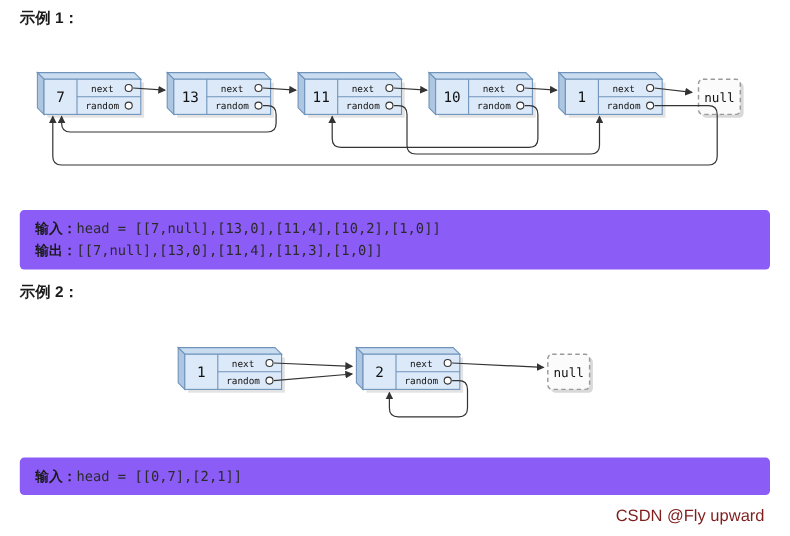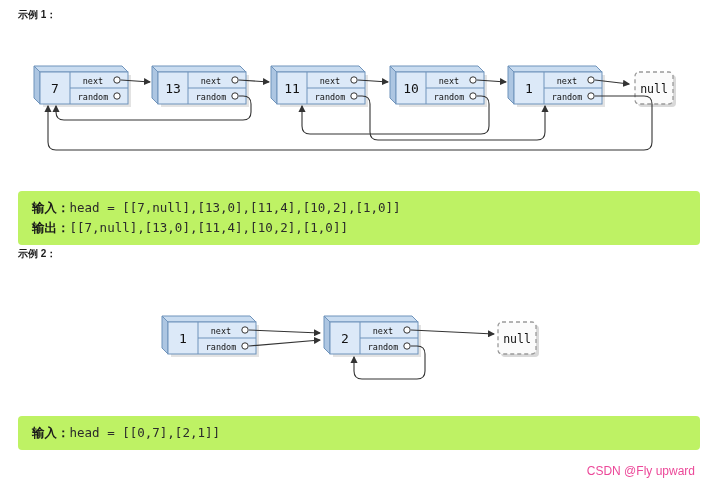--- a/index.html
+++ b/index.html
@@ -5,28 +5,28 @@
   * { margin:0; padding:0; box-sizing:border-box; }
   html,body { background:#ffffff; }
   body {
     position:relative;
     width:718px; height:487px;
     overflow:hidden;
     font-family:"Liberation Sans", sans-serif;
   }
   .example-label {
     position:absolute; left:18px;
-    font-size:10px; font-weight:bold; color:#1a1a1a;text-align:right;
+    font-size:14px; font-weight:bold; color:#1a1a1a;text-align:right;
   }
   #example1-label { top:8px; }
-  #example2-label { top:247px; }
+  #example2-label { top:257px; }
 
   .codeblock {
     position:absolute; left:18px; width:682px;
-    background:#bef264; border-radius:4px;
+    background:#8b5cf6; border-radius:4px;
     padding:7px 14px;
   }
   #code1 { top:191px; }
   #code2 { top:416px; }
   .code-line {
     font-family:"DejaVu Sans Mono", monospace;
     font-size:12.5px; line-height:20px; color:#2b2b2b;
     white-space:pre;
   }
   .io-label {
@@ -53,21 +53,21 @@
   .null-shadow { fill:#d9d9d9; }
   .null-box { fill:#fbfbfb; stroke:#9a9a9a; stroke-width:1.3; stroke-dasharray:4 3; }
   .null-label-text {
     font-family:"DejaVu Sans Mono", monospace;
     font-size:11.5px; fill:#111111; text-anchor:middle;
   }
   .arrow { fill:none; stroke:#333333; stroke-width:1.1; }
 
   .watermark {
     position:absolute; right:23px; bottom:9px;
-    font-size:12px; color:#ec4899; z-index:5;
+    font-size:15px; color:#7f1d1d; z-index:5;
   }
 </style>
 </head>
 <body>
 
 <div class="example-label" id="example1-label">示例 1：</div>
 
 <svg class="diagram-layer" width="718" height="487" viewBox="0 0 718 487">
   <defs>
     <marker id="arr" viewBox="0 0 10 10" refX="8.5" refY="5" markerWidth="6.5" markerHeight="6.5" orient="auto">
@@ -131,21 +131,21 @@
 
     <path class="arrow" d="M249,330 L320,333" marker-end="url(#arr)"></path>
     <path class="arrow" d="M249,346 L320,340" marker-end="url(#arr)"></path>
     <path class="arrow" d="M411,330 L494,334" marker-end="url(#arr)"></path>
     <path class="arrow" d="M411,346 L417,346 Q425,346 425,354 L425,371 Q425,379 417,379 L362,379 Q354,379 354,371 L354,357" marker-end="url(#arr)"></path>
   </g>
 </svg>
 
 <div class="codeblock" id="code1">
   <div class="code-line"><span class="io-label">输入：</span><span>head = [[7,null],[13,0],[11,4],[10,2],[1,0]]</span></div>
-  <div class="code-line"><span class="io-label">输出：</span><span>[[7,null],[13,0],[11,4],[10,2],[1,0]]</span></div>
+  <div class="code-line"><span class="io-label">输出：</span><span>[[7,null],[13,0],[11,4],[11,3],[1,0]]</span></div>
 </div>
 
 <div class="example-label" id="example2-label">示例 2：</div>
 
 <div class="codeblock" id="code2">
   <div class="code-line"><span class="io-label">输入：</span><span>head = [[0,7],[2,1]]</span></div>
 </div>
 
 <div class="watermark">CSDN @Fly upward</div>
 

